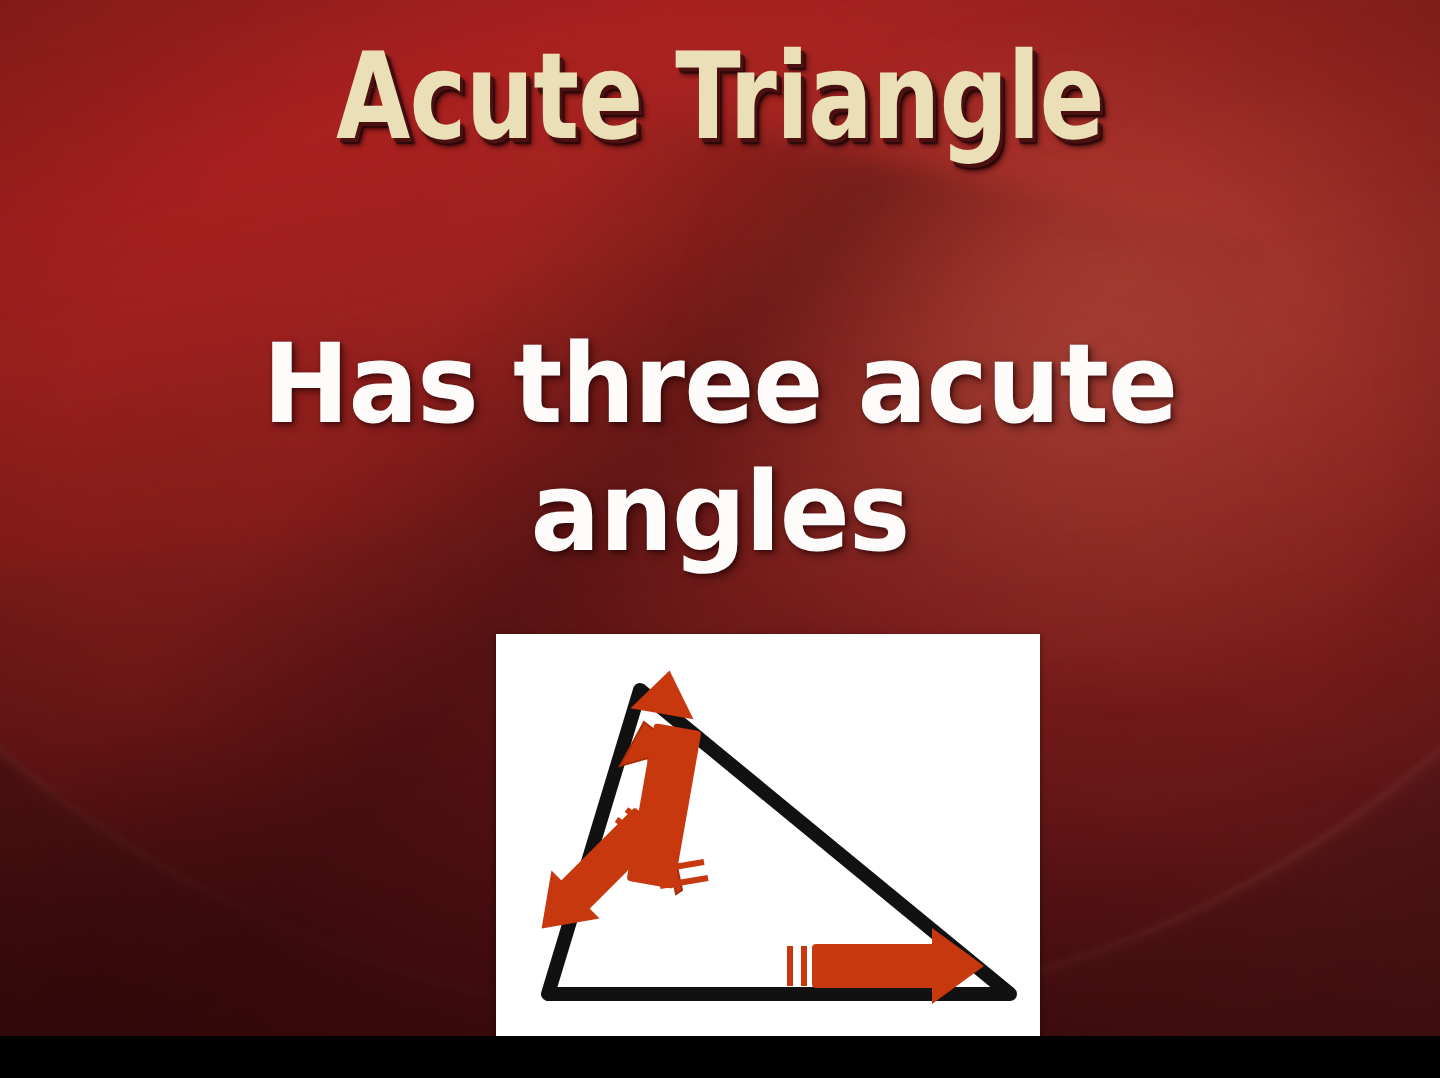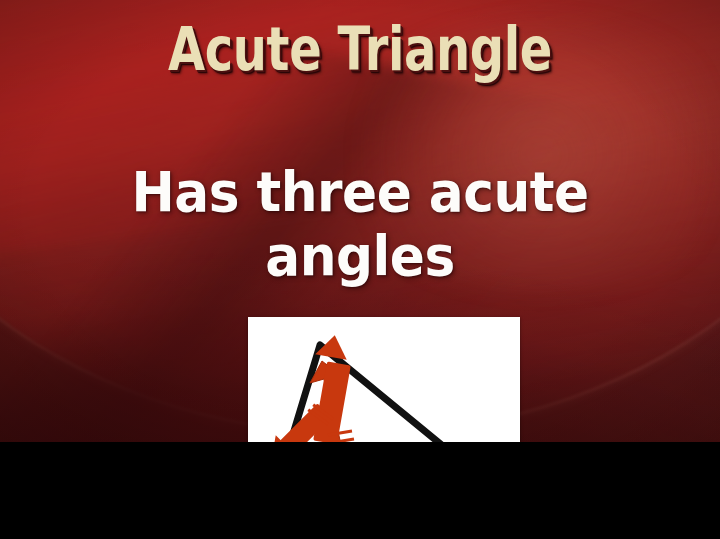--- a/index.html
+++ b/index.html
@@ -3,21 +3,21 @@
 <meta charset="utf-8">
 <style>
   html, body {
     margin: 0;
     padding: 0;
     background: #000;
   }
   #slide {
     position: relative;
     width: 720px;
-    height: 442px;
+    height: 518px;
     overflow: hidden;
     font-family: "Liberation Sans", sans-serif;
     background: #5d1217;
   }
 
   
   .bg-base {
     position: absolute;
     inset: 0;
     background:

